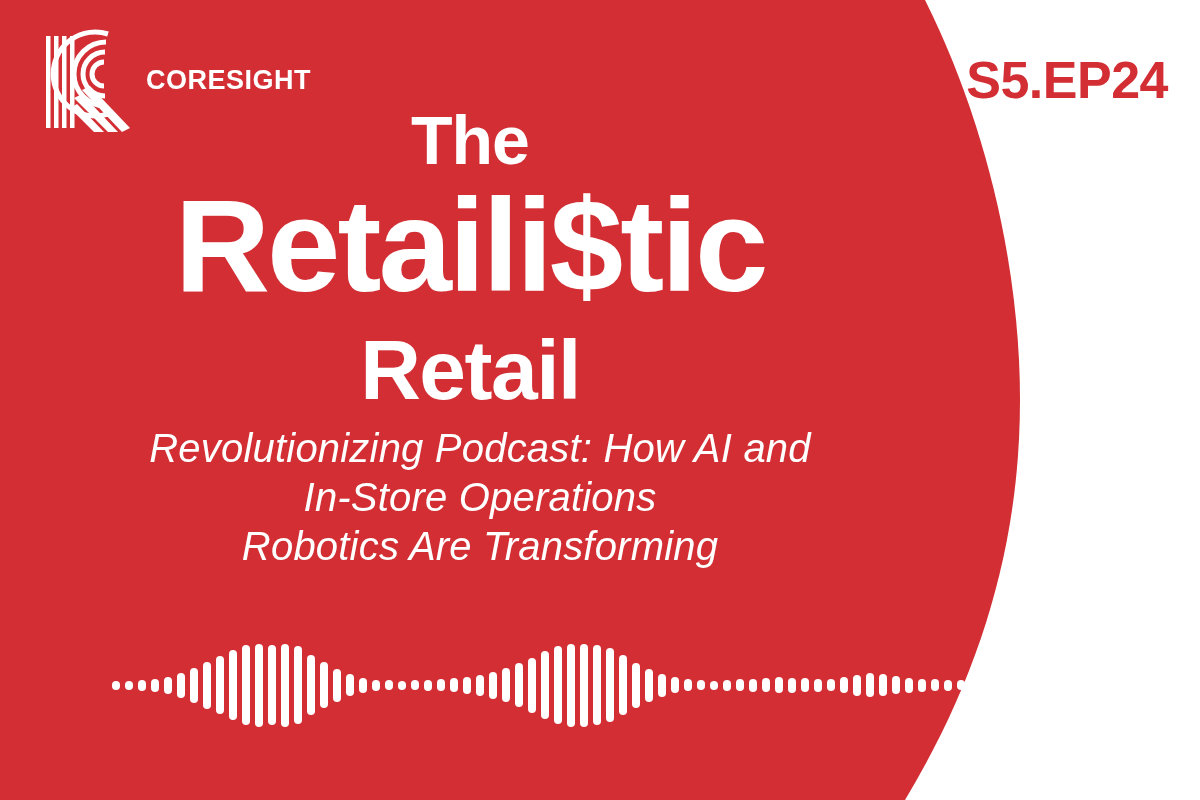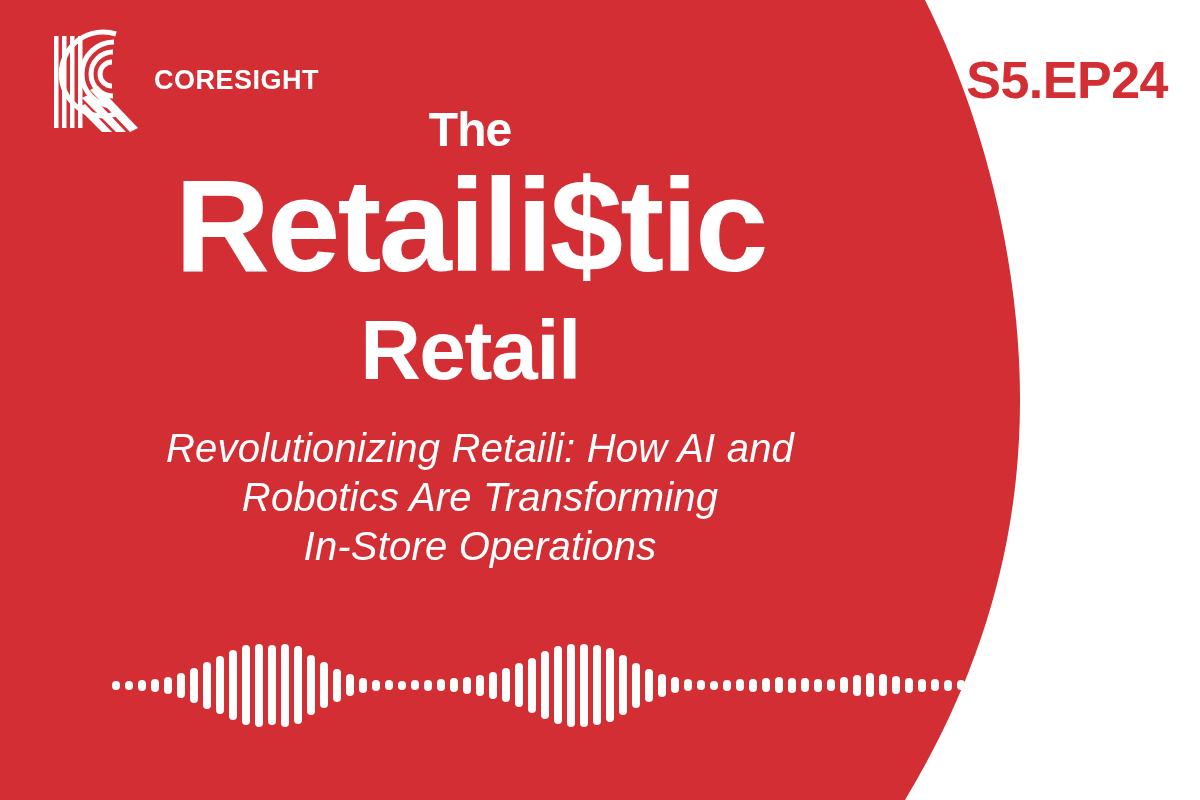--- a/index.html
+++ b/index.html
@@ -12,21 +12,21 @@
   #cover{position:absolute;inset:0;width:1200px;height:800px;background:#ffffff;overflow:hidden;}
 
   
   .red-shape{
     position:absolute;left:0;top:0;width:1200px;height:800px;
     pointer-events:none;
   }
   .red-shape svg{display:block;width:1200px;height:800px;}
 
   
-  .logo{position:absolute;left:52px;top:28px;display:flex;align-items:center;gap:14px;}
+  .logo{position:absolute;left:44px;top:28px;display:flex;align-items:center;gap:14px;}
   .logo-mark{width:88px;height:104px;flex:0 0 auto;}
   .logo-mark svg{display:block;width:88px;height:104px;}
   .logo-words{display:flex;flex-direction:column;justify-content:center;line-height:1;}
   .logo-word-top{
     color:#ffffff;font-weight:700;font-size:27px;letter-spacing:0.5px;
     font-family:"Liberation Sans", sans-serif;
   }
   .logo-word-bottom{
     color:#ffffff;font-weight:400;font-size:26px;letter-spacing:2.2px;
     margin-top:4px;font-family:"Liberation Sans", sans-serif;
@@ -37,21 +37,21 @@
     position:absolute;right:32px;top:50px;
     color:#D22E33;font-weight:700;font-size:52px;letter-spacing:-0.5px;
     font-family:"Liberation Sans", sans-serif;white-space:nowrap;
   }
 
   
   .title-block{
     position:absolute;left:0;top:106px;width:940px;text-align:center;color:#ffffff;
   }
   .title-the{
-    font-size:48px;font-weight:700;line-height:1;letter-spacing:-1px;
+    font-size:68px;font-weight:700;line-height:1;letter-spacing:-1px;
     font-family:"Liberation Sans", sans-serif;
   }
   .title-main{
     font-size:132px;font-weight:700;line-height:1.02;letter-spacing:-3px;
     margin-top:5px;font-family:"Liberation Sans", sans-serif;
     white-space:nowrap;
   }
   .title-podcast{
     font-size:84px;font-weight:700;line-height:1;letter-spacing:-1.5px;
     margin-top:14px;font-family:"Liberation Sans", sans-serif;
@@ -116,23 +116,23 @@
 
   <div class="episode">S5.EP24</div>
 
   <div class="title-block">
     <div class="title-the">The</div>
     <div class="title-main">Retaili$tic</div>
     <div class="title-podcast">Retail</div>
   </div>
 
   <div class="subtitle">
-    <div>Revolutionizing Retaili: How AI and</div>
+    <div>Revolutionizing Podcast: How AI and</div>
+    <div>In-Store Operations</div>
     <div>Robotics Are Transforming</div>
-    <div>In-Store Operations</div>
   </div>
 
   <div class="waveform" id="waveform">
       <span class="wave-bar" style="height: 9px;"></span>
       <span class="wave-bar" style="height: 9px;"></span>
       <span class="wave-bar" style="height: 11px;"></span>
       <span class="wave-bar" style="height: 13px;"></span>
       <span class="wave-bar" style="height: 17px;"></span>
       <span class="wave-bar" style="height: 25px;"></span>
       <span class="wave-bar" style="height: 35px;"></span>

